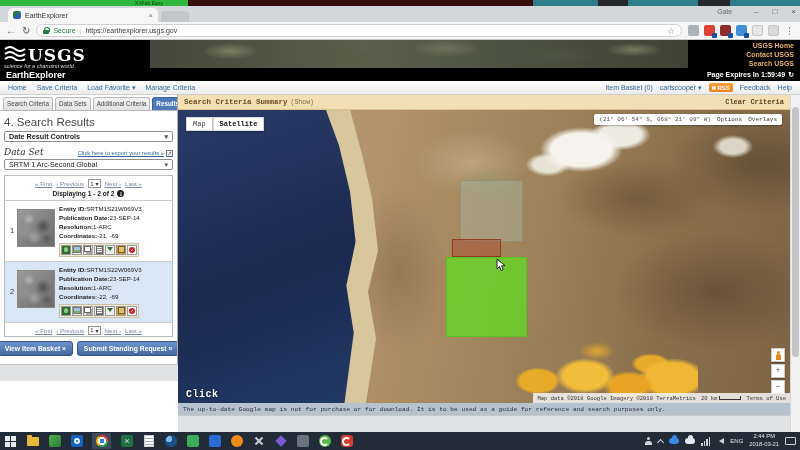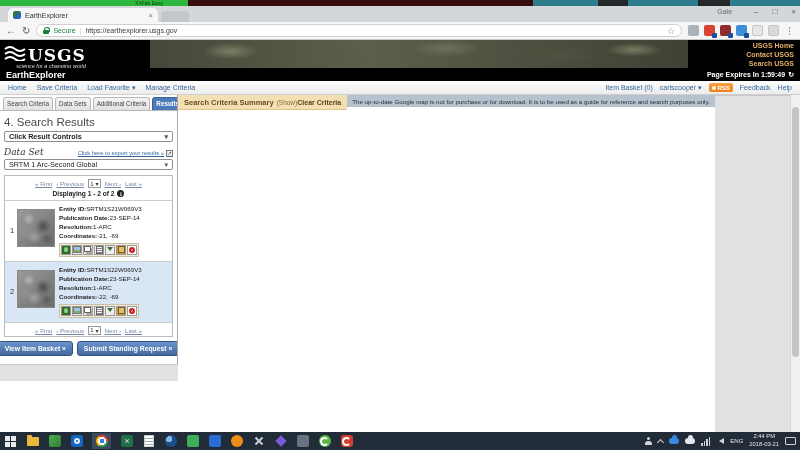--- a/index.html
+++ b/index.html
@@ -41,21 +41,21 @@
   
   .usgs-banner { height:28px; background:#000; position:relative; overflow:hidden; }
   .banner-photo { position:absolute; left:150px; right:112px; top:0; bottom:0;
     background:
       radial-gradient(ellipse 40px 12px at 15% 40%, #7b7f62 0%, transparent 70%),
       radial-gradient(ellipse 60px 14px at 35% 60%, #585c46 0%, transparent 70%),
       radial-gradient(ellipse 50px 12px at 55% 30%, #6e725a 0%, transparent 70%),
       radial-gradient(ellipse 70px 16px at 75% 55%, #4e5240 0%, transparent 70%),
       radial-gradient(ellipse 40px 10px at 90% 35%, #777b60 0%, transparent 70%),
       linear-gradient(90deg,#45483a,#5b5f4b 40%,#4c5040 70%,#3f4234); }
-  .usgs-logo { position:absolute; left:4px; top:5px; color:#fff;text-align:right; }
+  .usgs-logo { position:absolute; left:4px; top:5px; color:#fff; }
   .usgs-wave { display:inline-block; vertical-align:middle; margin-right:2px; }
   .usgs-word { font-family:"DejaVu Serif",serif; font-weight:bold; font-size:17px; letter-spacing:1px; vertical-align:middle; }
   .usgs-tag { font-size:5.5px; font-style:italic; color:#ddd; margin-top:-2px; }
   .usgs-links { position:absolute; right:6px; top:2px; text-align:right; font-size:7px; font-weight:bold; color:#e8b06a; line-height:1.25; }
   .usgs-links div { cursor:pointer; }
 
   
   .ee-bar { height:13px; background:#000; color:#fff; display:flex; align-items:center; padding:0 6px; }
   .ee-title { font-size:9px; font-weight:bold; }
   .ee-expires { margin-left:auto; font-size:7px; font-weight:bold; display:flex; gap:3px; align-items:center; }
@@ -68,21 +68,21 @@
   .menubar .right a { margin:0; }
   .rss-badge { background:linear-gradient(#f7a23c,#ef7f1c); color:#fff; border-radius:2px; padding:0 3px;
                font-size:6px; font-weight:bold; height:9px; display:flex; align-items:center; gap:2px; }
   .rss-dot { width:4px; height:4px; background:#fff; border-radius:50%; }
 
   
   .content { height:337px; display:flex; }
   .left-col { width:178px; display:flex; flex-direction:column; }
   .left-panel { height:269px; background:#fff; border-right:1px solid #a9a9a9; display:flex; flex-direction:column; overflow:hidden; }
   .bottom-filler { height:17px; background:#e0e2e4; border-top:1px solid #c6c8ca; }
-  .map-col { flex:1; display:flex; flex-direction:row; min-width:0; }
+  .map-col { flex:1; display:flex; flex-direction:column; min-width:0;font-family:Liberation Mono, monospace; }
   .scrollbar { width:10px; background:#f1f1f1; border-left:1px solid #d6d6d6; position:relative; }
   .scroll-thumb { position:absolute; left:1px; right:1px; top:12px; height:250px; background:#c5c5c5; border-radius:4px; }
 
   
   .tabs-row { display:flex; gap:2px; padding:2px 2px 0 3px; height:15px; flex:none; }
   .s-tab { font-size:6.3px; padding:2px 3px; background:linear-gradient(#f4f4f4,#e2e2e2); border:1px solid #b9b9b9;
            border-bottom:none; border-radius:3px 3px 0 0; color:#444; white-space:nowrap; }
   .s-tab.active { background:#4d7ab8; color:#fff; border-color:#3c639a; font-weight:bold; }
   .panel-body { flex:1; display:flex; flex-direction:column; border-top:1px solid #b9b9b9; padding:3px 4px; overflow:hidden; }
   .sr-heading { font-size:11.5px; color:#4a4a4a; margin:2px 0 3px; }
@@ -352,21 +352,21 @@
     <div class="left-panel">
       <div class="tabs-row">
         <div class="s-tab">Search Criteria</div>
         <div class="s-tab">Data Sets</div>
         <div class="s-tab">Additional Criteria</div>
         <div class="s-tab active">Results</div>
       </div>
       <div class="panel-body">
         <div class="sr-heading">4. Search Results</div>
         <div class="dd bold">
-          <span>Click Result Controls</span>
+          <span>Date Result Controls</span>
           <span class="caret">▾</span>
         </div>
         <div class="ds-row">
           <span class="ds-label">Data Set</span>
           <a href="#" class="export-link">
             <span>Click here to export your results »</span>
             <span class="export-ic">↗</span>
           </a>
         </div>
         <div class="dd">

